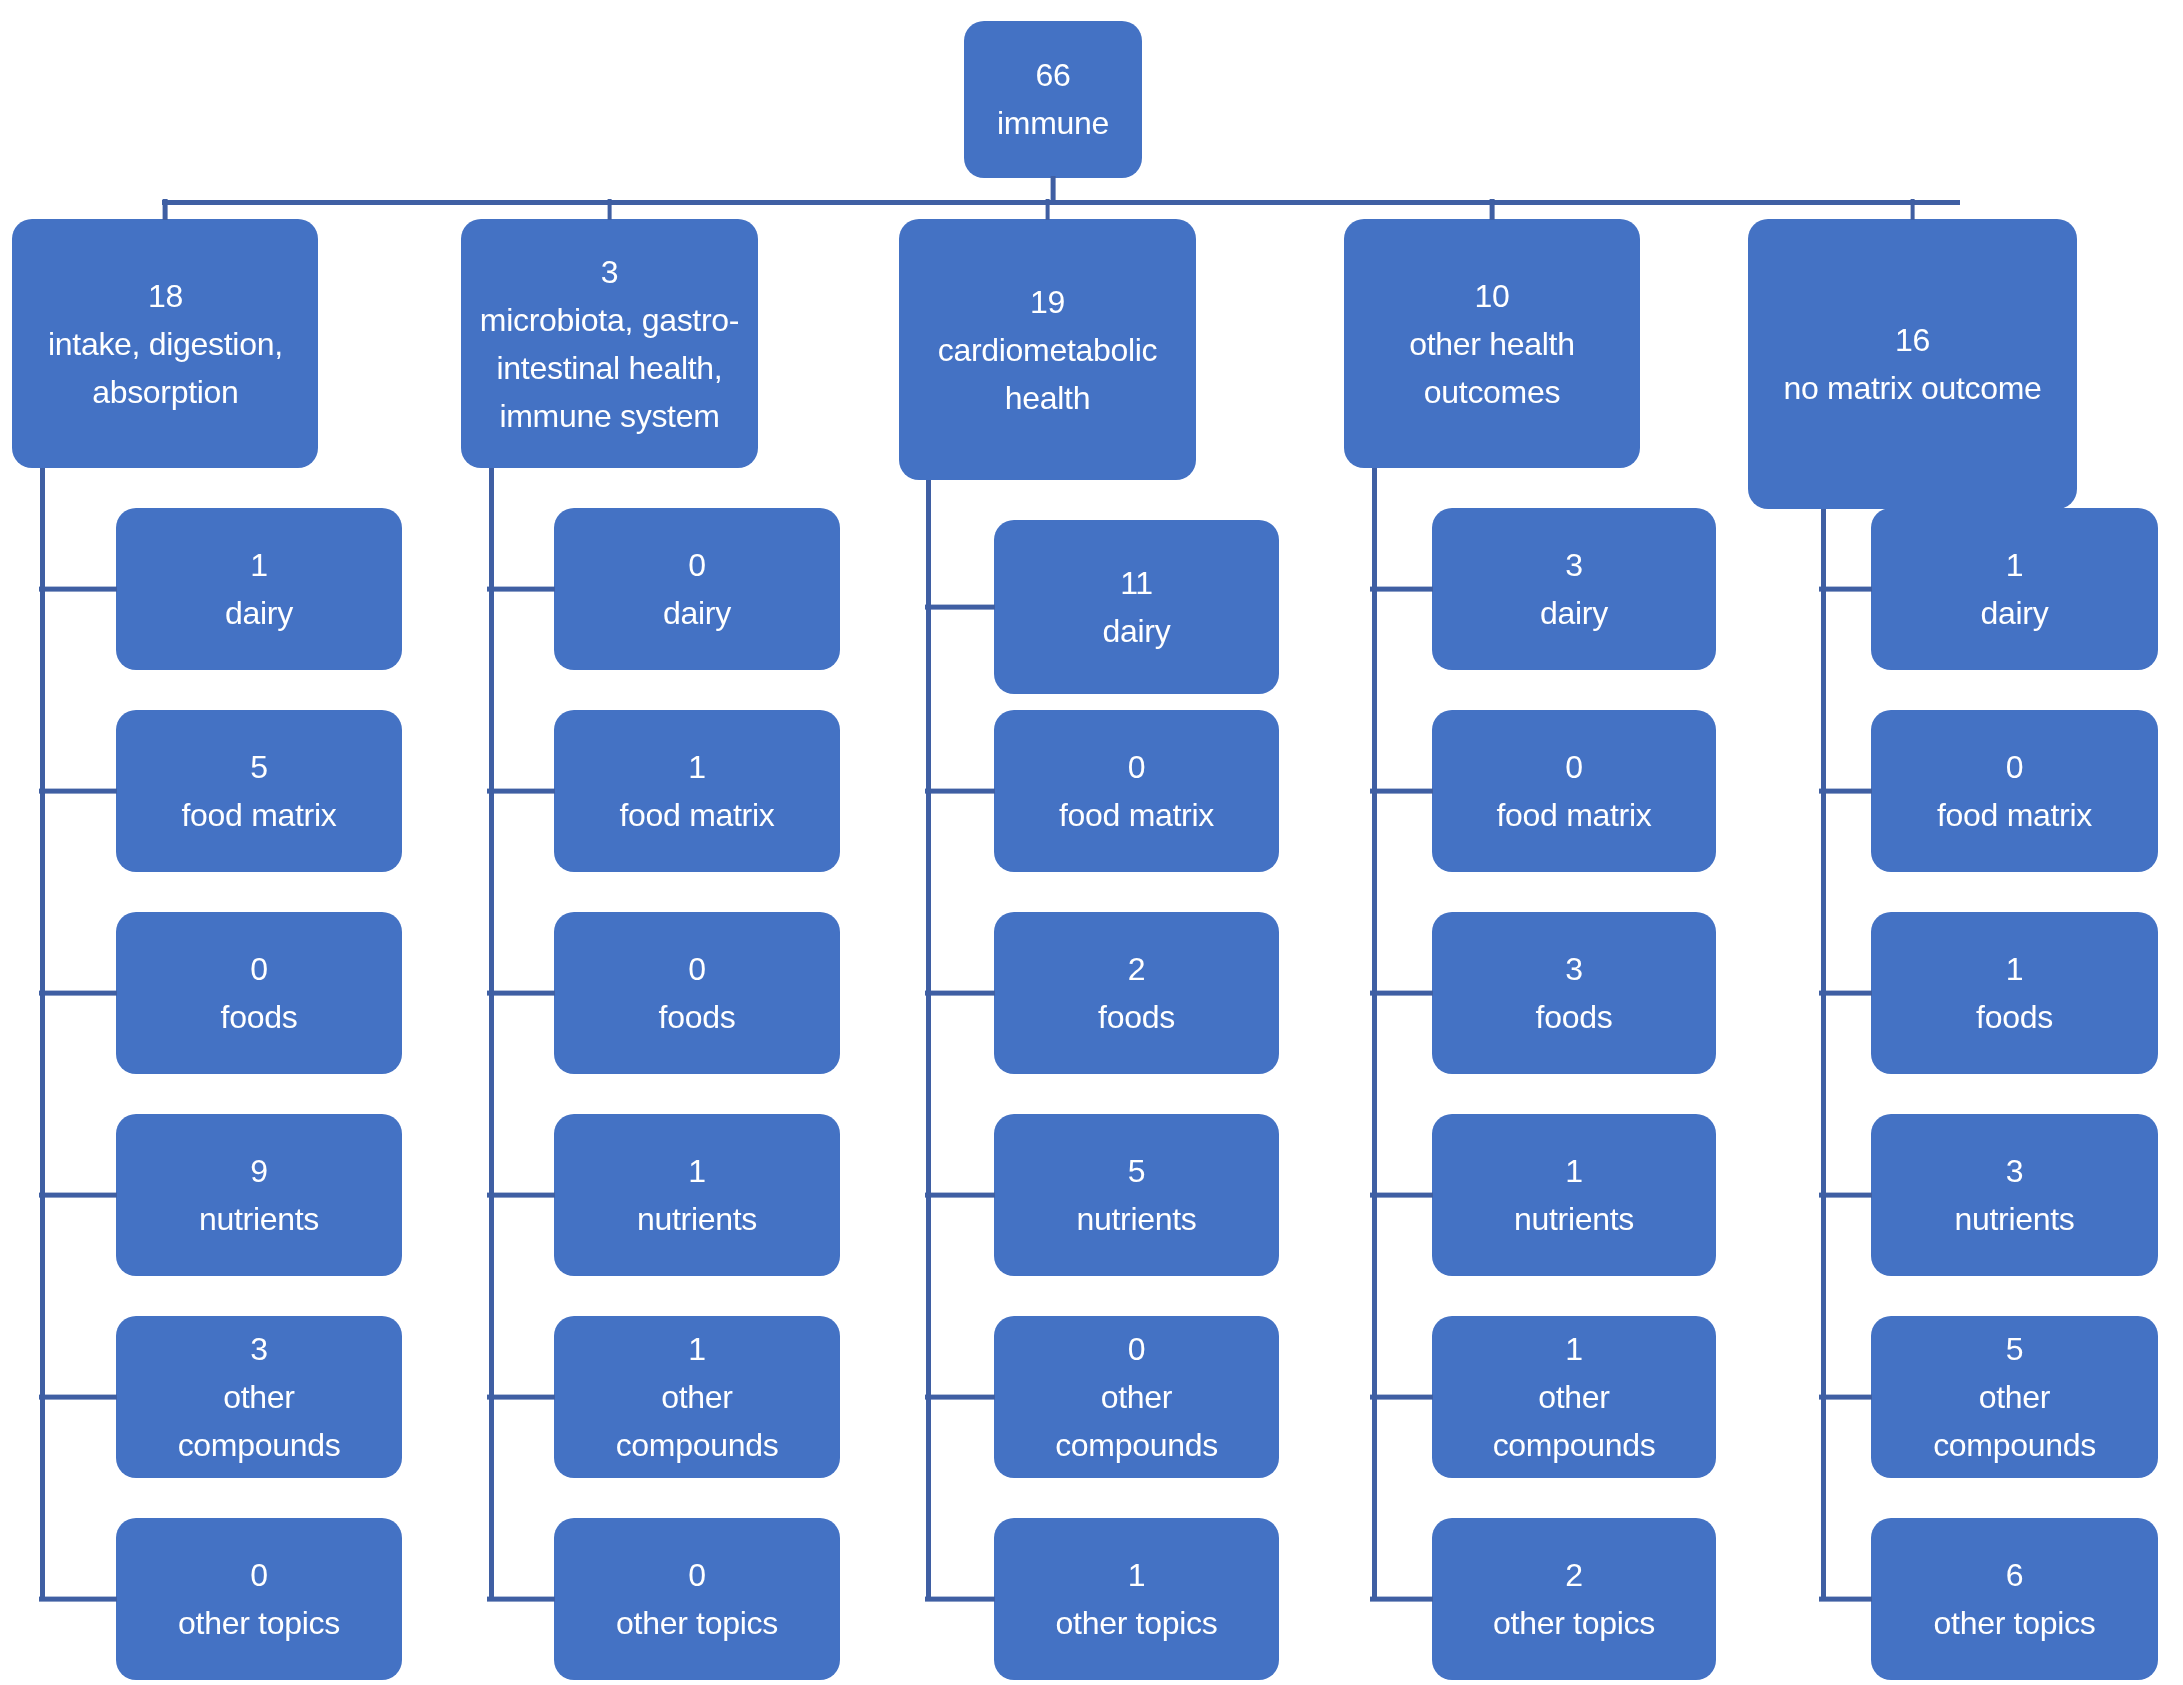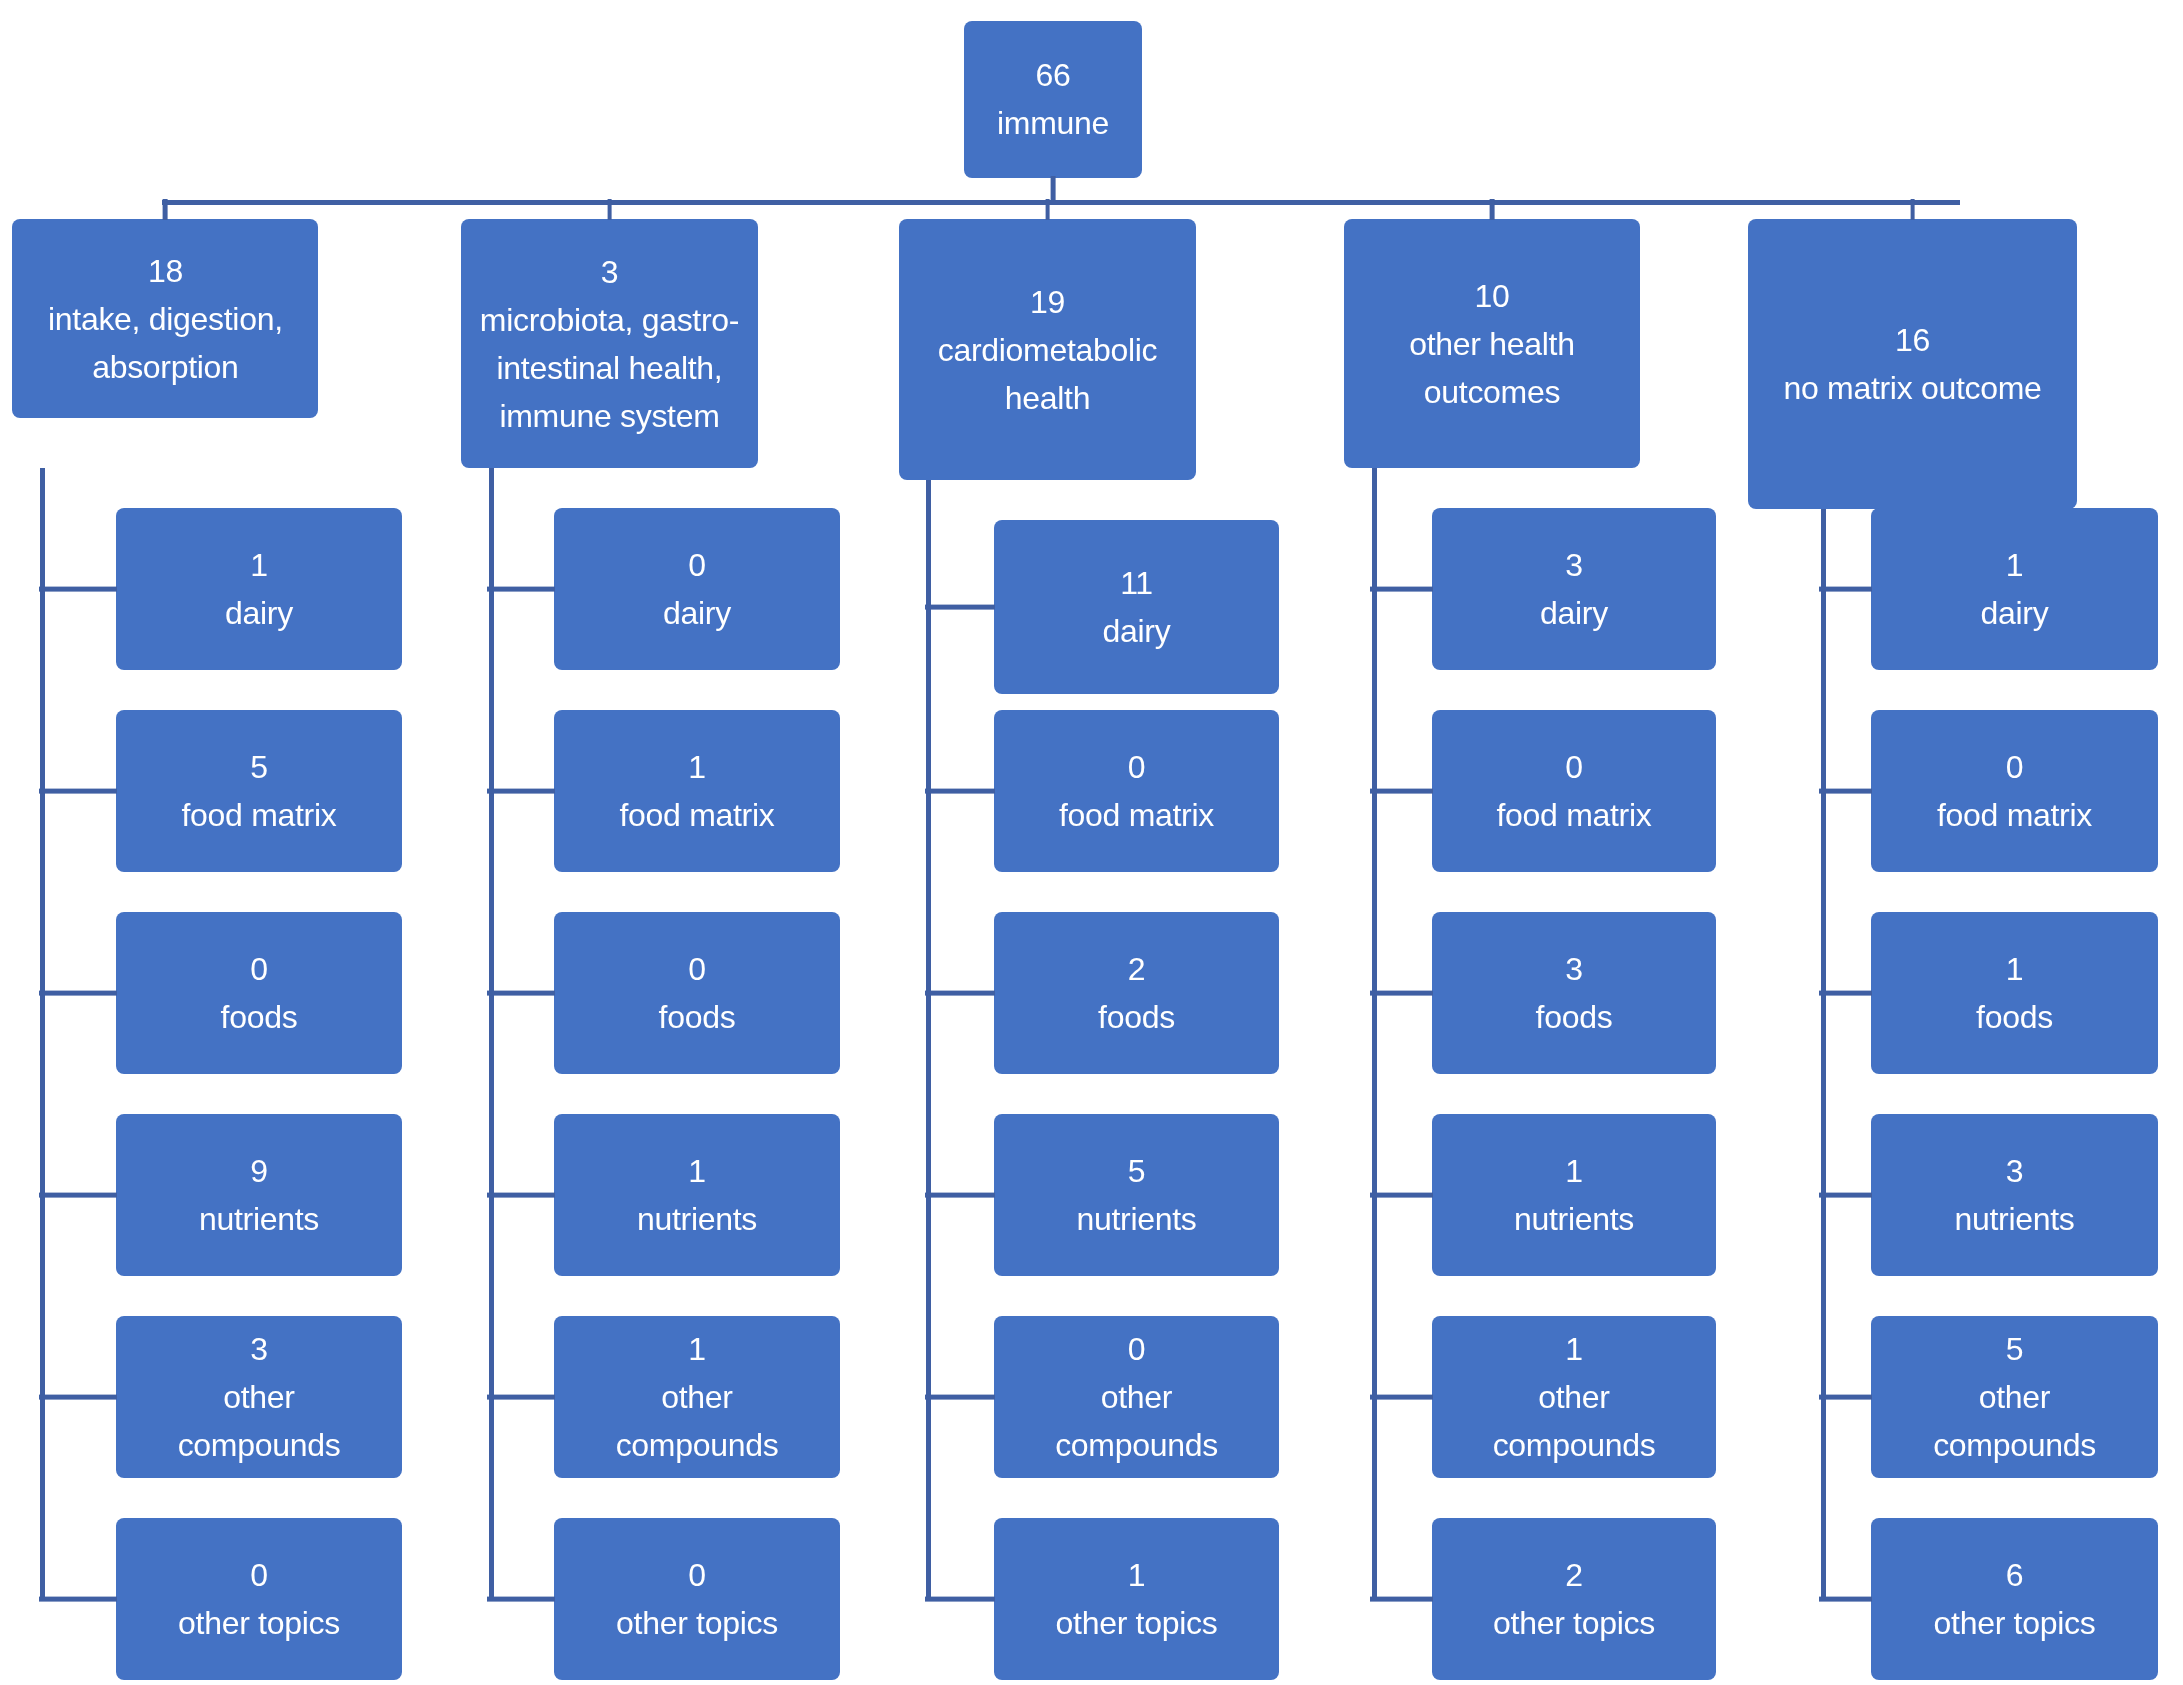--- a/index.html
+++ b/index.html
@@ -7,21 +7,21 @@
     position:relative;
     width:2183px;height:1685px;
     background:#ffffff;
     font-family:"Liberation Sans", sans-serif;
     overflow:hidden;
   }
   .node{
     position:absolute;
     background:#4472C4;
     color:#FFFFFF;
-    border-radius:8px;
+    border-radius:20px;
     display:flex;flex-direction:column;
     align-items:center;justify-content:center;
     text-align:center;
     box-sizing:border-box;
     padding:2.8px 5.5px;
     font-size:32px;
     line-height:48px;
     letter-spacing:-0.3px;
   }
   .node .label{white-space:pre-line;}
@@ -60,21 +60,21 @@
   <div class="conn" style="left:489px;top:468px;width:4.8px;height:1131px"></div>
   <div class="conn" style="left:926px;top:468px;width:4.8px;height:1131px"></div>
   <div class="conn" style="left:1372px;top:468px;width:4.8px;height:1131px"></div>
   <div class="conn" style="left:1821px;top:468px;width:4.8px;height:1131px"></div>
 
   <div class="node root" style="left:964px;top:20.7px;width:178px;height:157px">
     <span class="count">66</span>
     <span class="label">immune</span>
   </div>
 
-  <div class="node header" style="left:12.4px;top:219px;width:306px;height:199px">
+  <div class="node header" style="left:12.4px;top:219px;width:306px;height:249px">
     <span class="count">18</span>
     <span class="label">intake, digestion,
 absorption</span>
   </div>
   <div class="node header" style="left:461px;top:219px;width:297px;height:249px">
     <span class="count">3</span>
     <span class="label">microbiota, gastro-
 intestinal health,
 immune system</span>
   </div>

